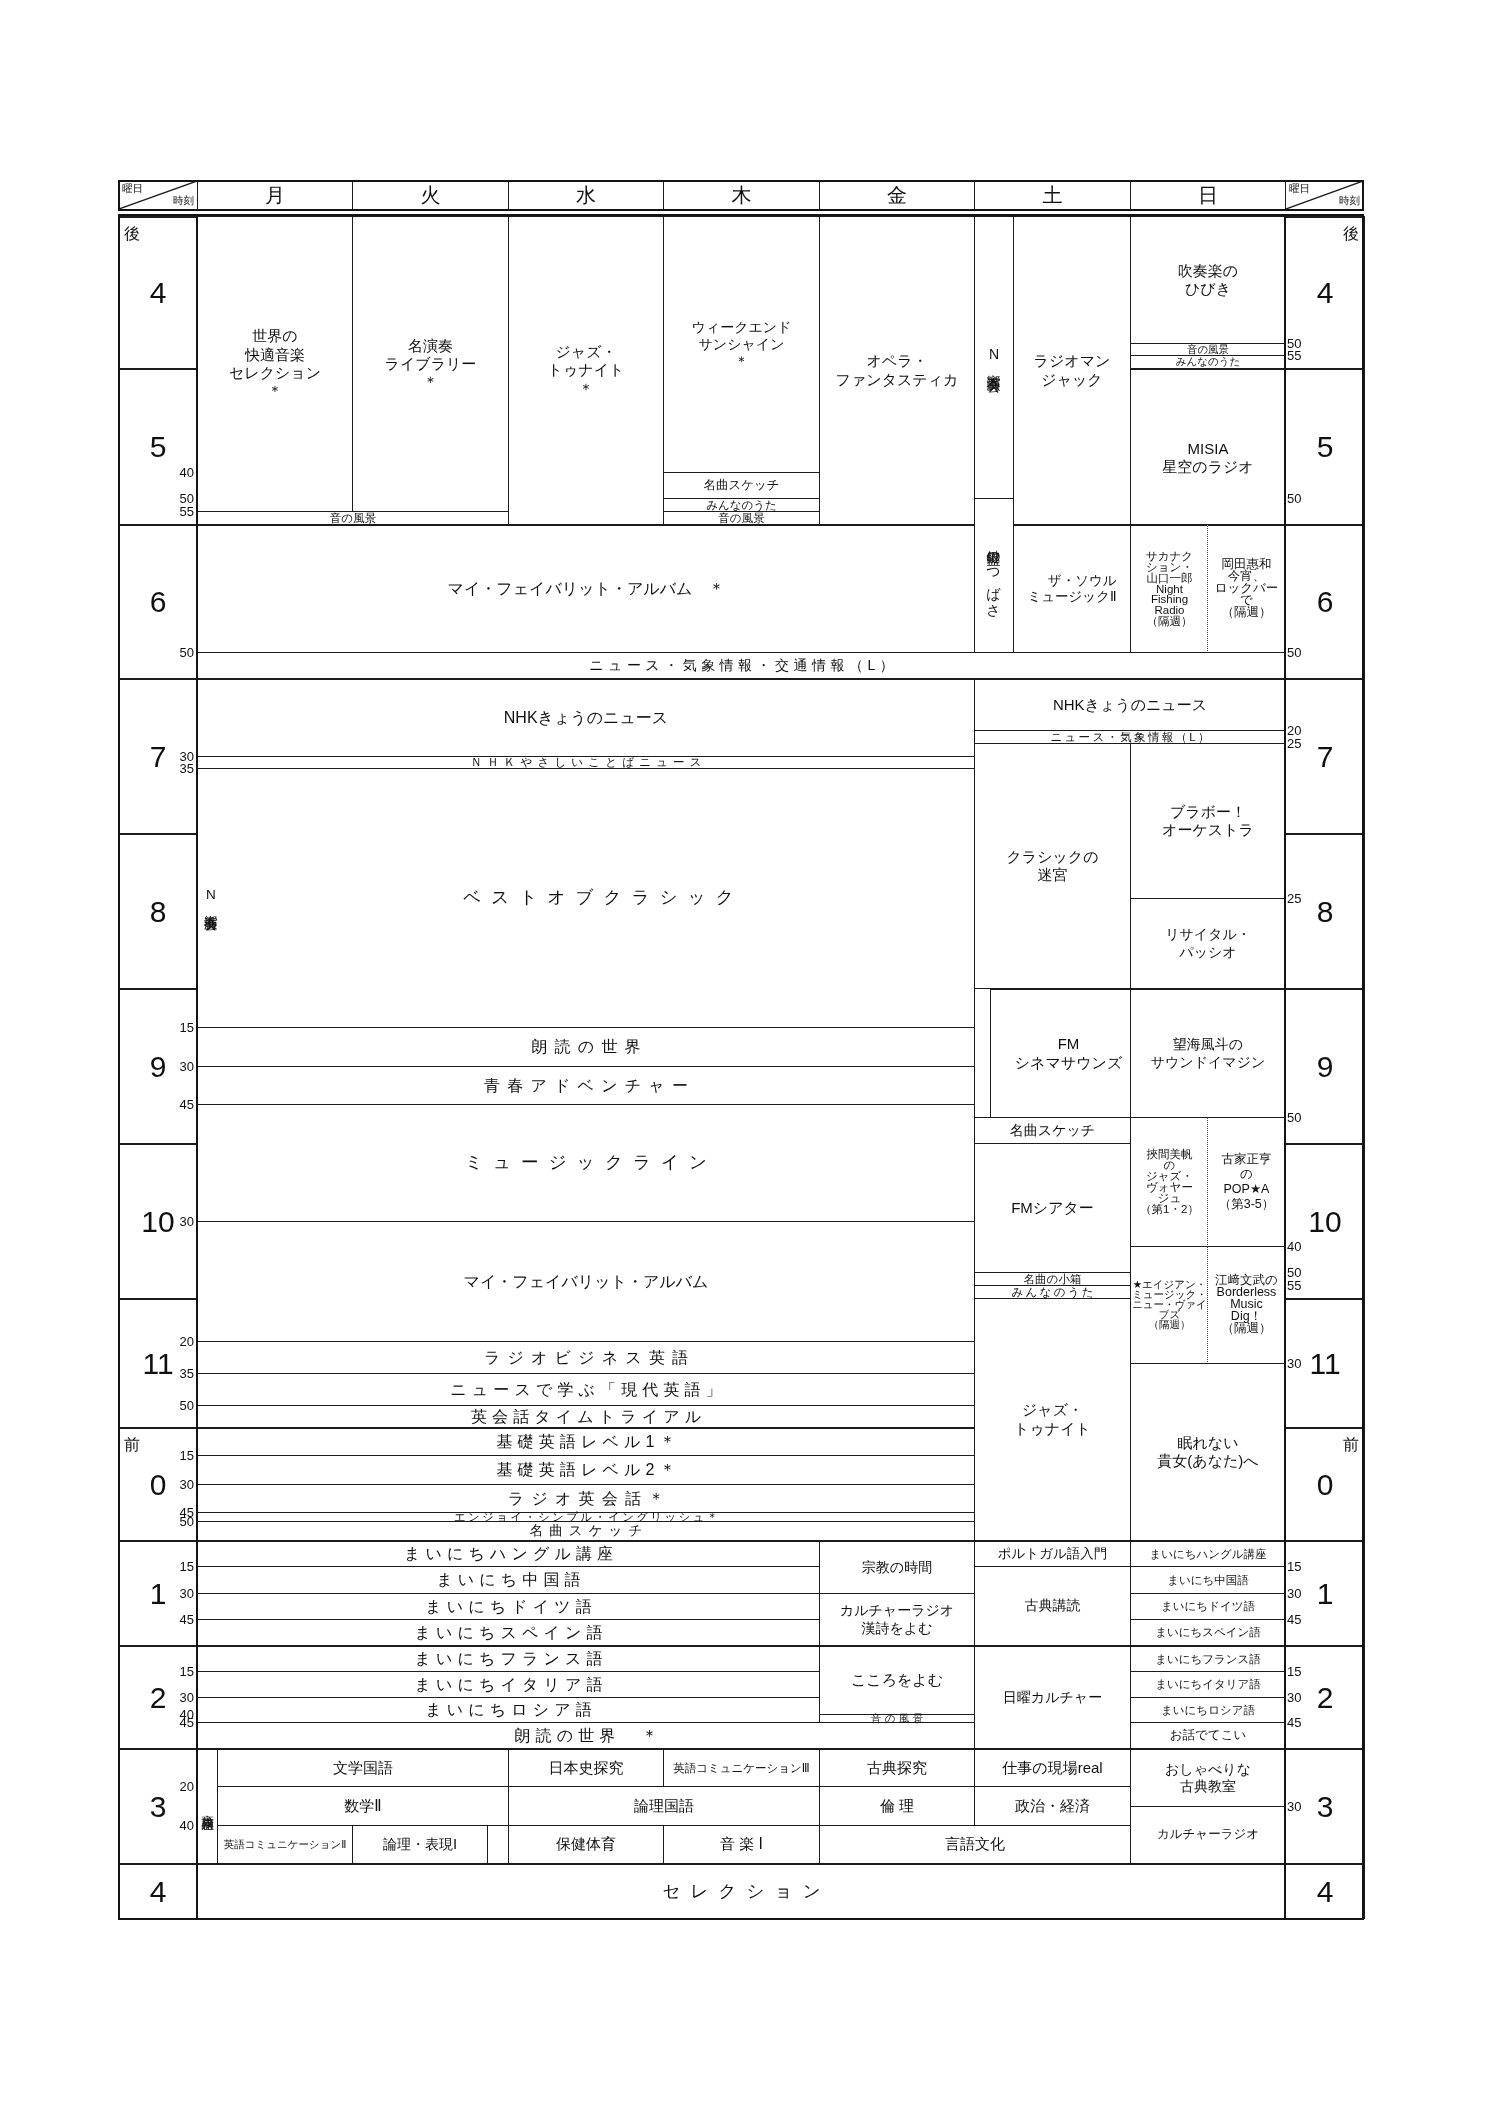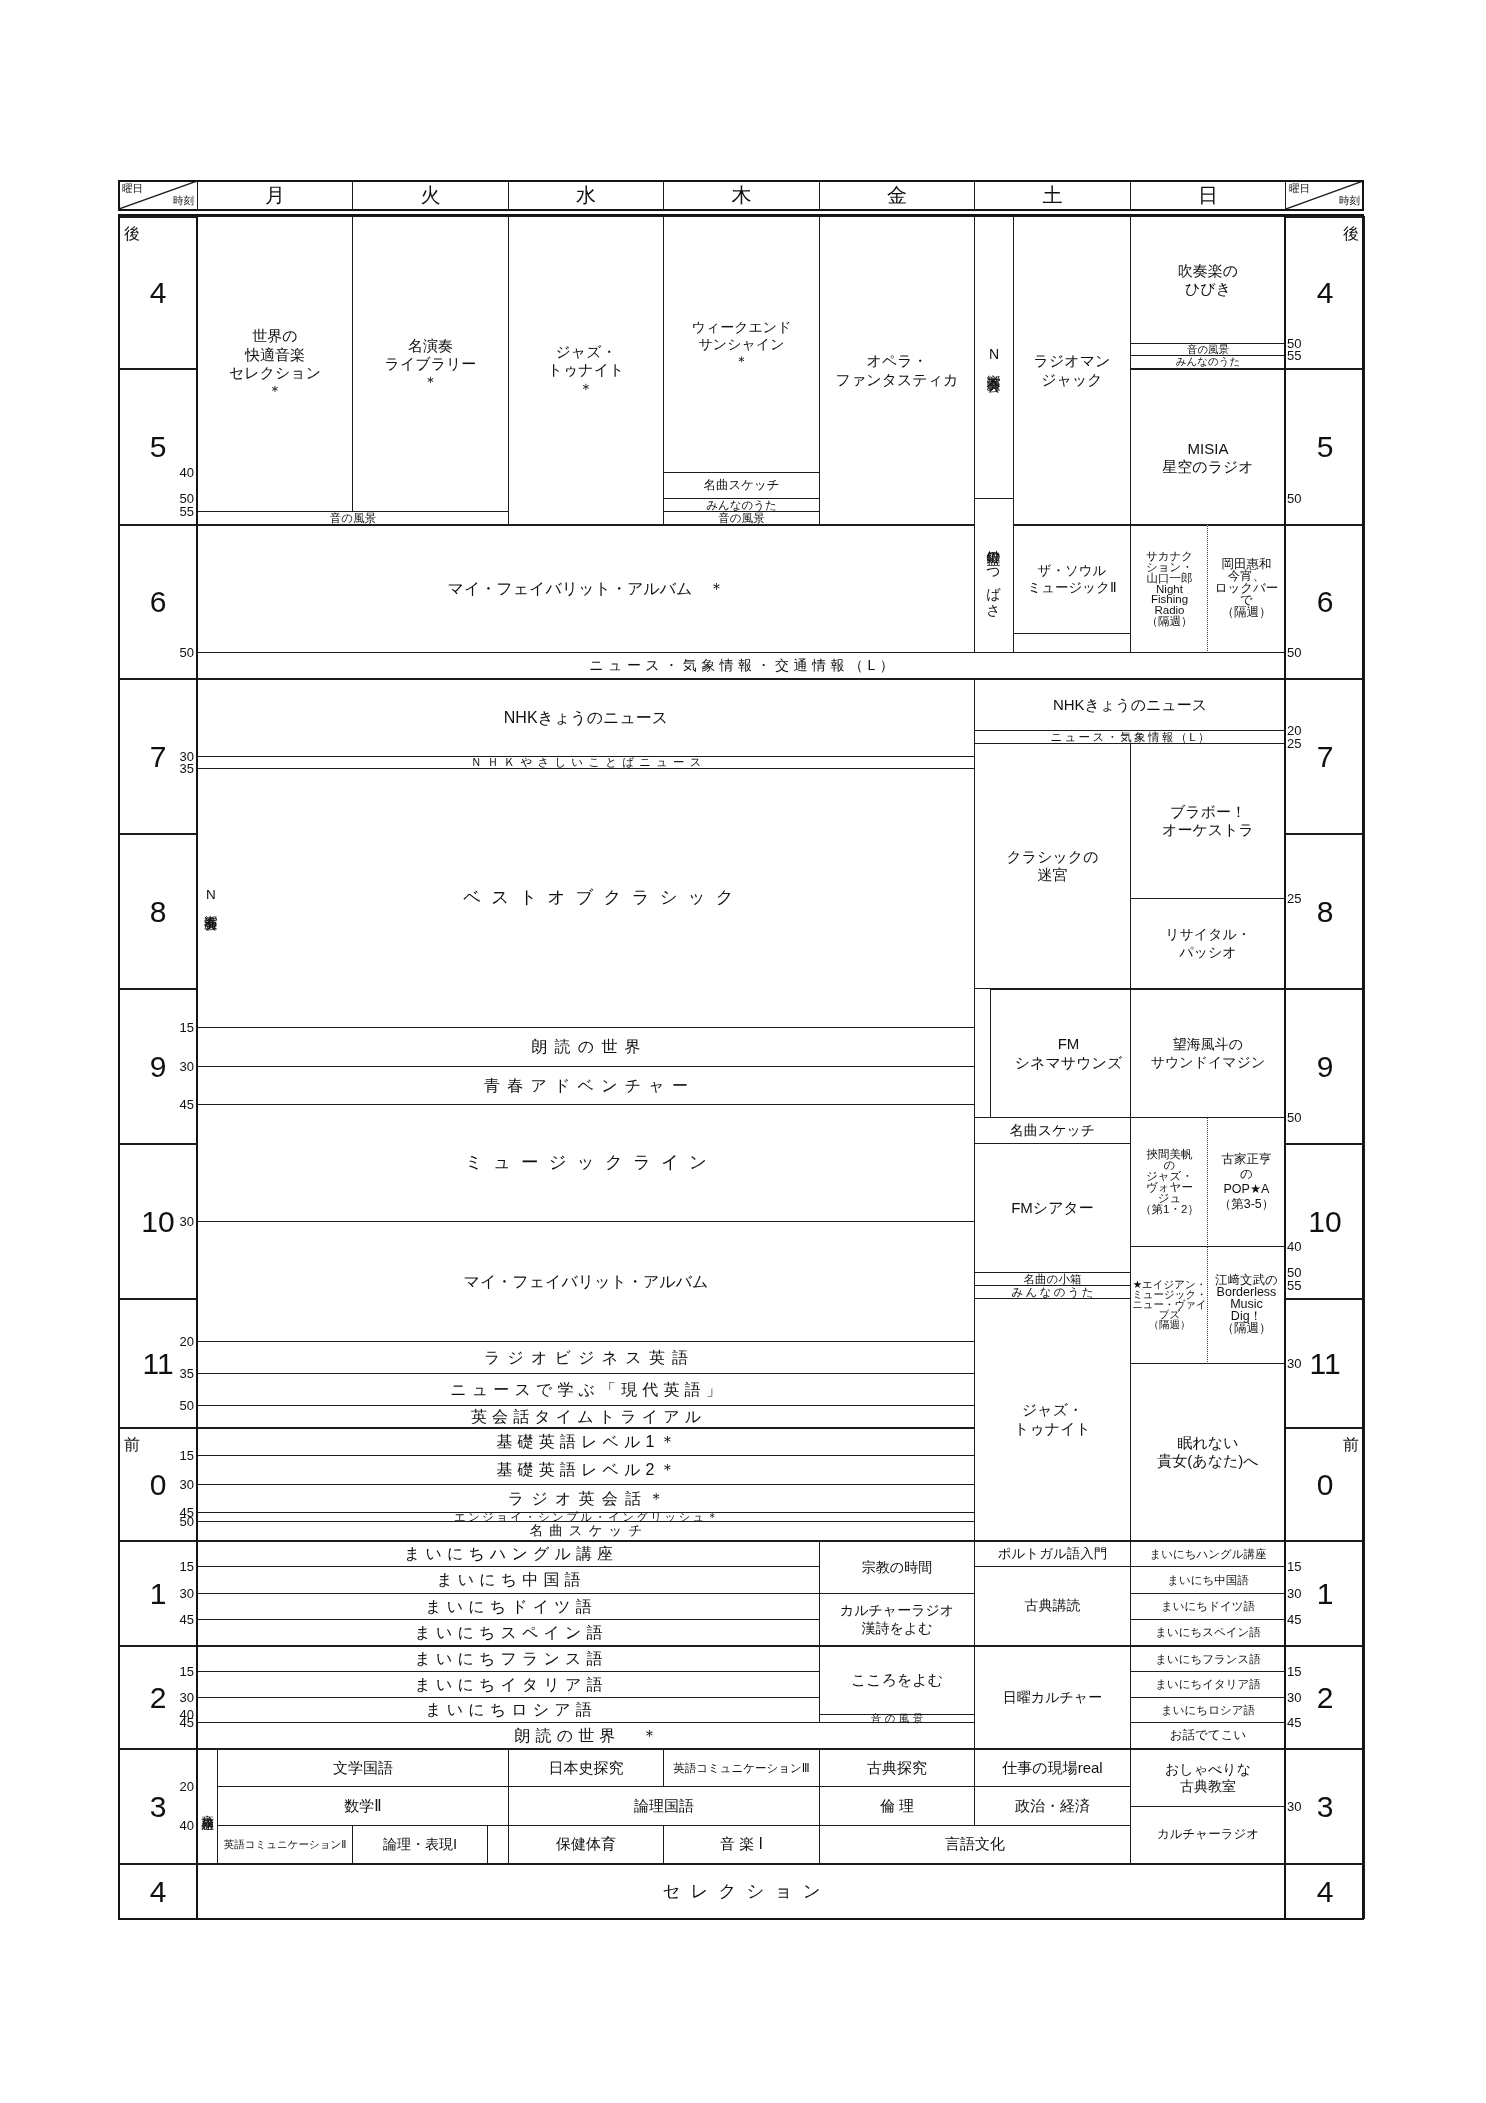--- a/index.html
+++ b/index.html
@@ -255,21 +255,21 @@
     <div class="cell s10" style="left: 217px; top: 1825px; width: 136px; height: 39px;">英語コミュニケーションⅡ</div>
     <div class="cell s14" style="left: 352px; top: 1825px; width: 136px; height: 39px;">論理・表現Ⅰ</div>
     <div class="cell s15" style="left: 508px; top: 1825px; width: 156px; height: 39px;">保健体育</div>
     <div class="cell s15" style="left: 663px; top: 1825px; width: 157px; height: 39px;">音 楽 Ⅰ</div>
     <div class="cell s15" style="left: 819px; top: 1825px; width: 312px; height: 39px;">言語文化</div>
     <div class="cell s17 sp5 tt" style="left: 197px; top: 1863px; width: 1089px; height: 56px;">セレクション</div>
     <div class="cell vert s14" style="left: 974px; top: 216px; width: 40px; height: 283px;">N響演奏会</div>
     <div class="cell vert s14" style="left: 974px; top: 498px; width: 40px; height: 155px;">鍵盤のつばさ</div>
     <div class="cell s15" style="left: 1013px; top: 216px; width: 118px; height: 309px;">ラジオマン
 ジャック</div>
-    <div class="cell s13 tt" style="left: 1013px; top: 524px; width: 118px; height: 110px;">ザ・ソウル
+    <div class="cell s13 tt" style="left: 1013px; top: 524px; width: 118px; height: 129px; text-align: right;">ザ・ソウル
 ミュージックⅡ</div>
     <div class="cell s15 tt" style="left: 974px; top: 678px; width: 312px; height: 53px;">NHKきょうのニュース</div>
     <div class="cell s11 sp2 tight" style="left: 974px; top: 730px; width: 312px; height: 14px;">ニュース・気象情報（L）</div>
     <div class="cell s15" style="left: 974px; top: 743px; width: 157px; height: 246px;">クラシックの
 迷宮</div>
     <div class="cell s15 tt" style="left: 990px; top: 988px; width: 157px; height: 130px;">FM
 シネマサウンズ</div>
     <div class="cell s14" style="left: 974px; top: 1117px; width: 157px; height: 27px;">名曲スケッチ</div>
     <div class="cell s15" style="left: 974px; top: 1143px; width: 157px; height: 130px;">FMシアター</div>
     <div class="cell s11 tight" style="left: 974px; top: 1272px; width: 157px; height: 14px;">名曲の小箱</div>

